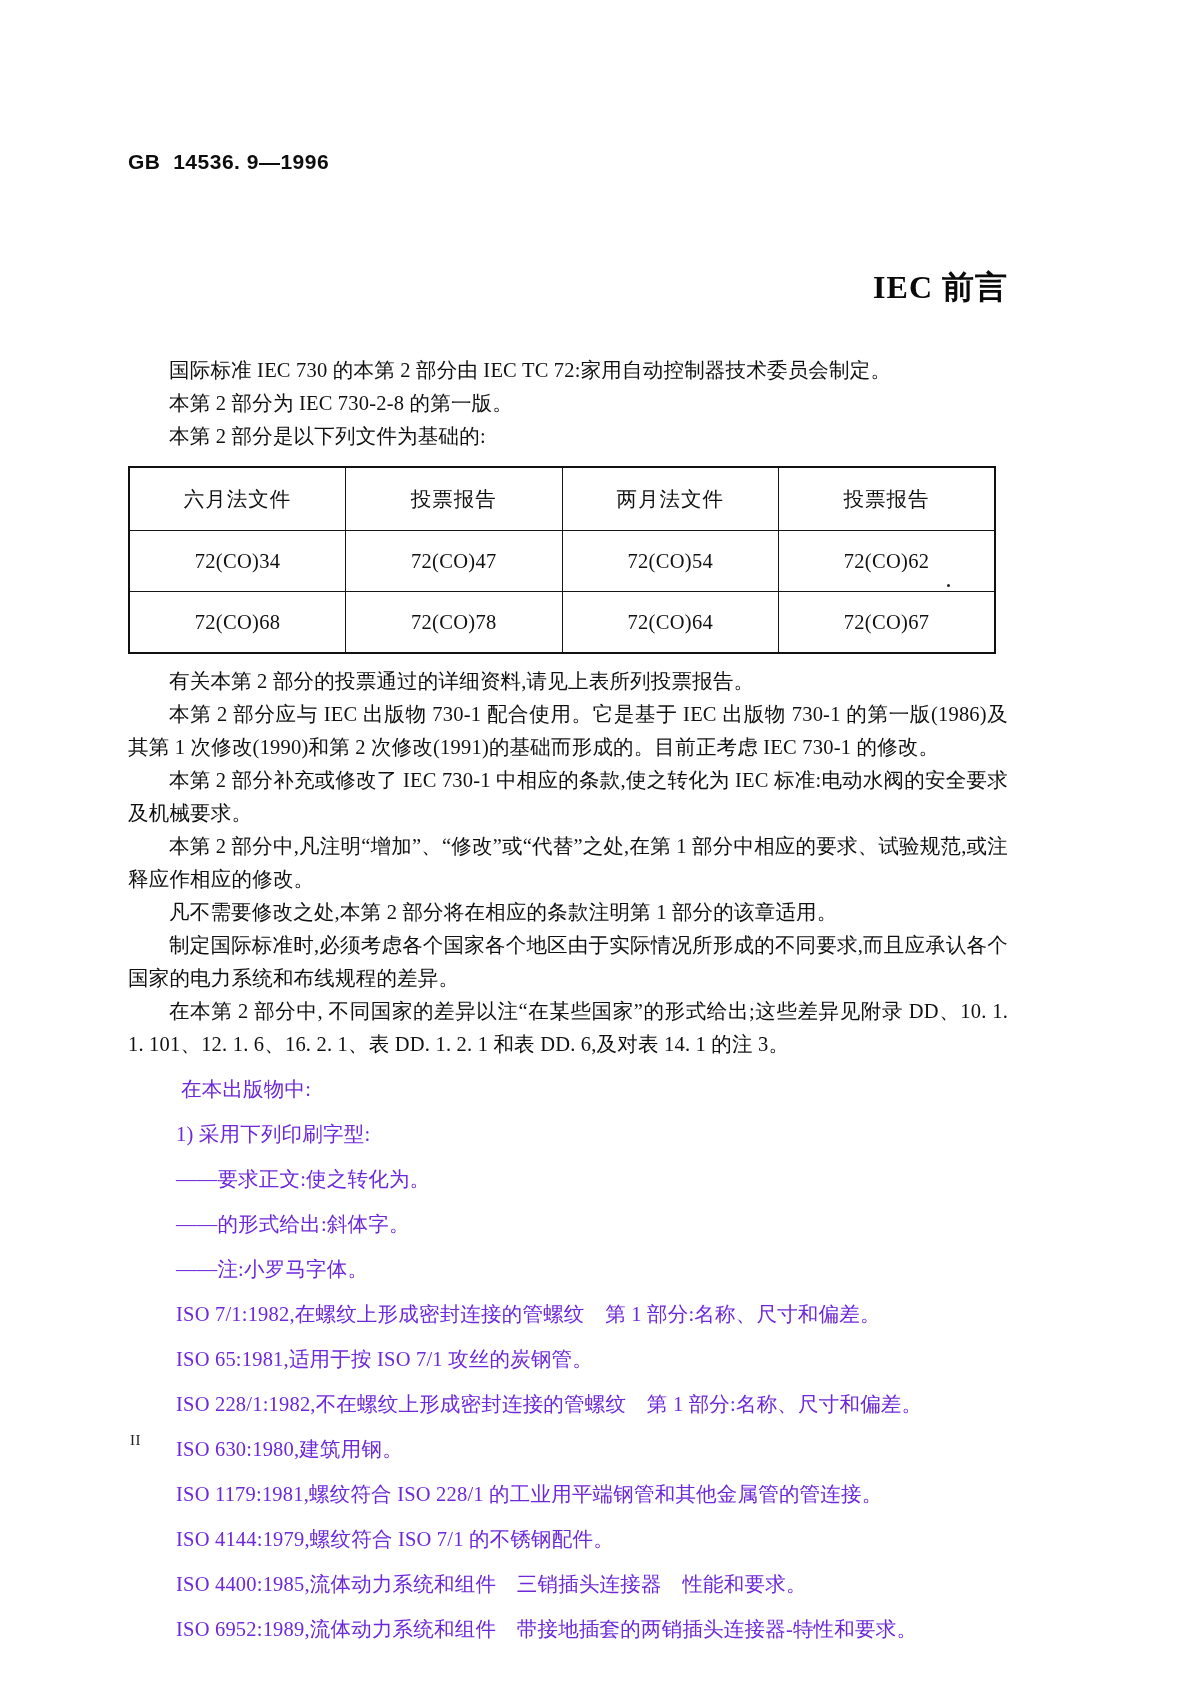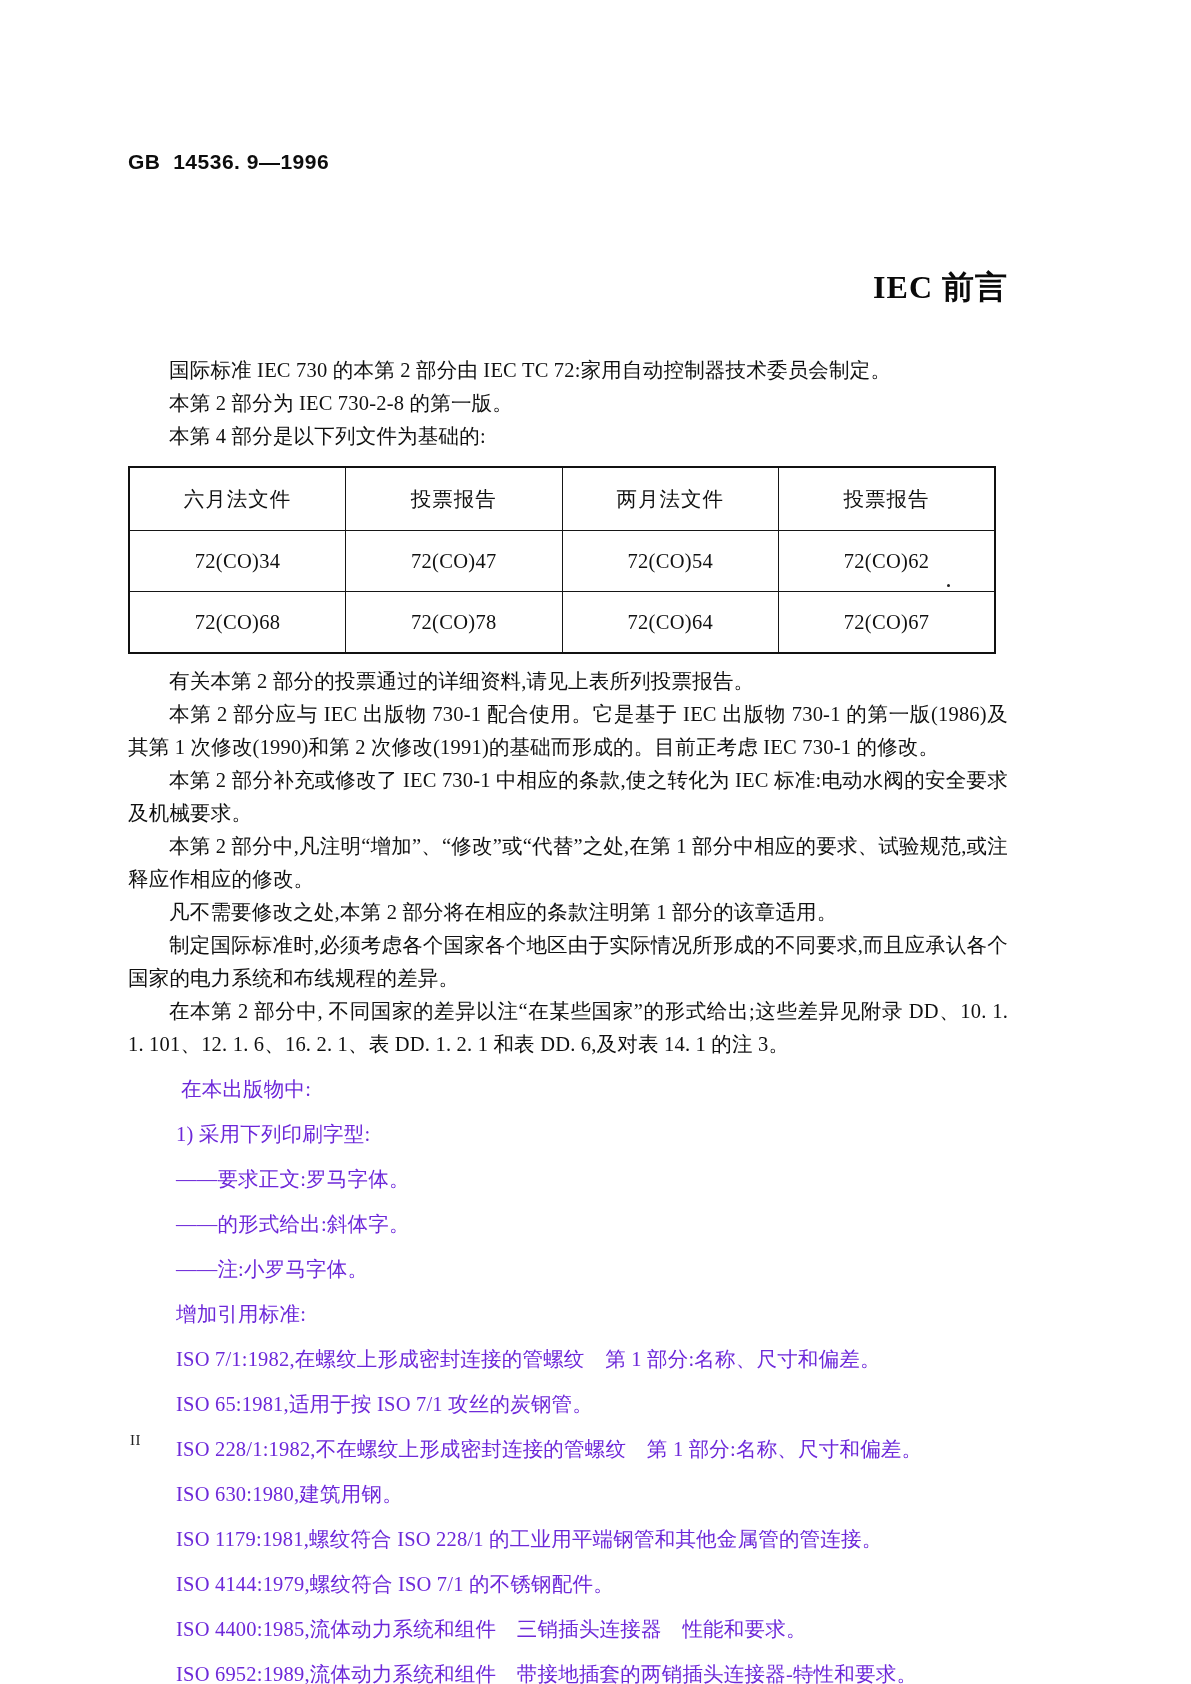--- a/index.html
+++ b/index.html
@@ -127,21 +127,21 @@
 
   <div class="content">
 
     <div class="std-header">GB  14536. 9—1996</div>
 
     <h1 class="doc-title">IEC 前言</h1>
 
     <div style="margin-top:44px;">
       <p class="para indent">国际标准 IEC 730 的本第 2 部分由 IEC TC 72:家用自动控制器技术委员会制定。</p>
       <p class="para indent">本第 2 部分为 IEC 730-2-8 的第一版。</p>
-      <p class="para indent">本第 4 部分是以下列文件为基础的:</p>
+      <p class="para indent">本第 2 部分是以下列文件为基础的:</p>
     </div>
 
     <div class="tbl-wrap">
       <table class="doc-table">
         <thead>
           <tr>
             <th class="outer-l">六月法文件</th>
             <th>投票报告</th>
             <th>两月法文件</th>
             <th class="outer-r">投票报告</th>
@@ -171,27 +171,26 @@
       <p class="para indent">本第 2 部分补充或修改了 IEC 730-1 中相应的条款,使之转化为 IEC 标准:电动水阀的安全要求及机械要求。</p>
       <p class="para indent">本第 2 部分中,凡注明“增加”、“修改”或“代替”之处,在第 1 部分中相应的要求、试验规范,或注释应作相应的修改。</p>
       <p class="para indent">凡不需要修改之处,本第 2 部分将在相应的条款注明第 1 部分的该章适用。</p>
       <p class="para indent">制定国际标准时,必须考虑各个国家各个地区由于实际情况所形成的不同要求,而且应承认各个国家的电力系统和布线规程的差异。</p>
       <p class="para indent">在本第 2 部分中, 不同国家的差异以注“在某些国家”的形式给出;这些差异见附录 DD、10. 1. 1. 101、12. 1. 6、16. 2. 1、表 DD. 1. 2. 1 和表 DD. 6,及对表 14. 1 的注 3。</p>
     </div>
 
     <div>
       <p class="list-line pad">在本出版物中:</p>
       <p class="list-line pad2">1) 采用下列印刷字型:</p>
-      <p class="list-line pad2">——要求正文:罗马字体。</p>
+      <p class="list-line pad2">——要求正文:使之转化为。</p>
       <p class="list-line pad2">——的形式给出:斜体字。</p>
       <p class="list-line pad2">——注:小罗马字体。</p>
     </div>
 
     <div>
-      <p class="list-line pad2">增加引用标准:</p>
       <p class="list-line pad2">ISO 7/1:1982,在螺纹上形成密封连接的管螺纹　第 1 部分:名称、尺寸和偏差。</p>
       <p class="list-line pad2">ISO 65:1981,适用于按 ISO 7/1 攻丝的炭钢管。</p>
       <p class="list-line pad2">ISO 228/1:1982,不在螺纹上形成密封连接的管螺纹　第 1 部分:名称、尺寸和偏差。</p>
       <p class="list-line pad2">ISO 630:1980,建筑用钢。</p>
       <p class="list-line pad2">ISO 1179:1981,螺纹符合 ISO 228/1 的工业用平端钢管和其他金属管的管连接。</p>
       <p class="list-line pad2">ISO 4144:1979,螺纹符合 ISO 7/1 的不锈钢配件。</p>
       <p class="list-line pad2">ISO 4400:1985,流体动力系统和组件　三销插头连接器　性能和要求。</p>
       <p class="list-line pad2">ISO 6952:1989,流体动力系统和组件　带接地插套的两销插头连接器-特性和要求。</p>
     </div>
 

